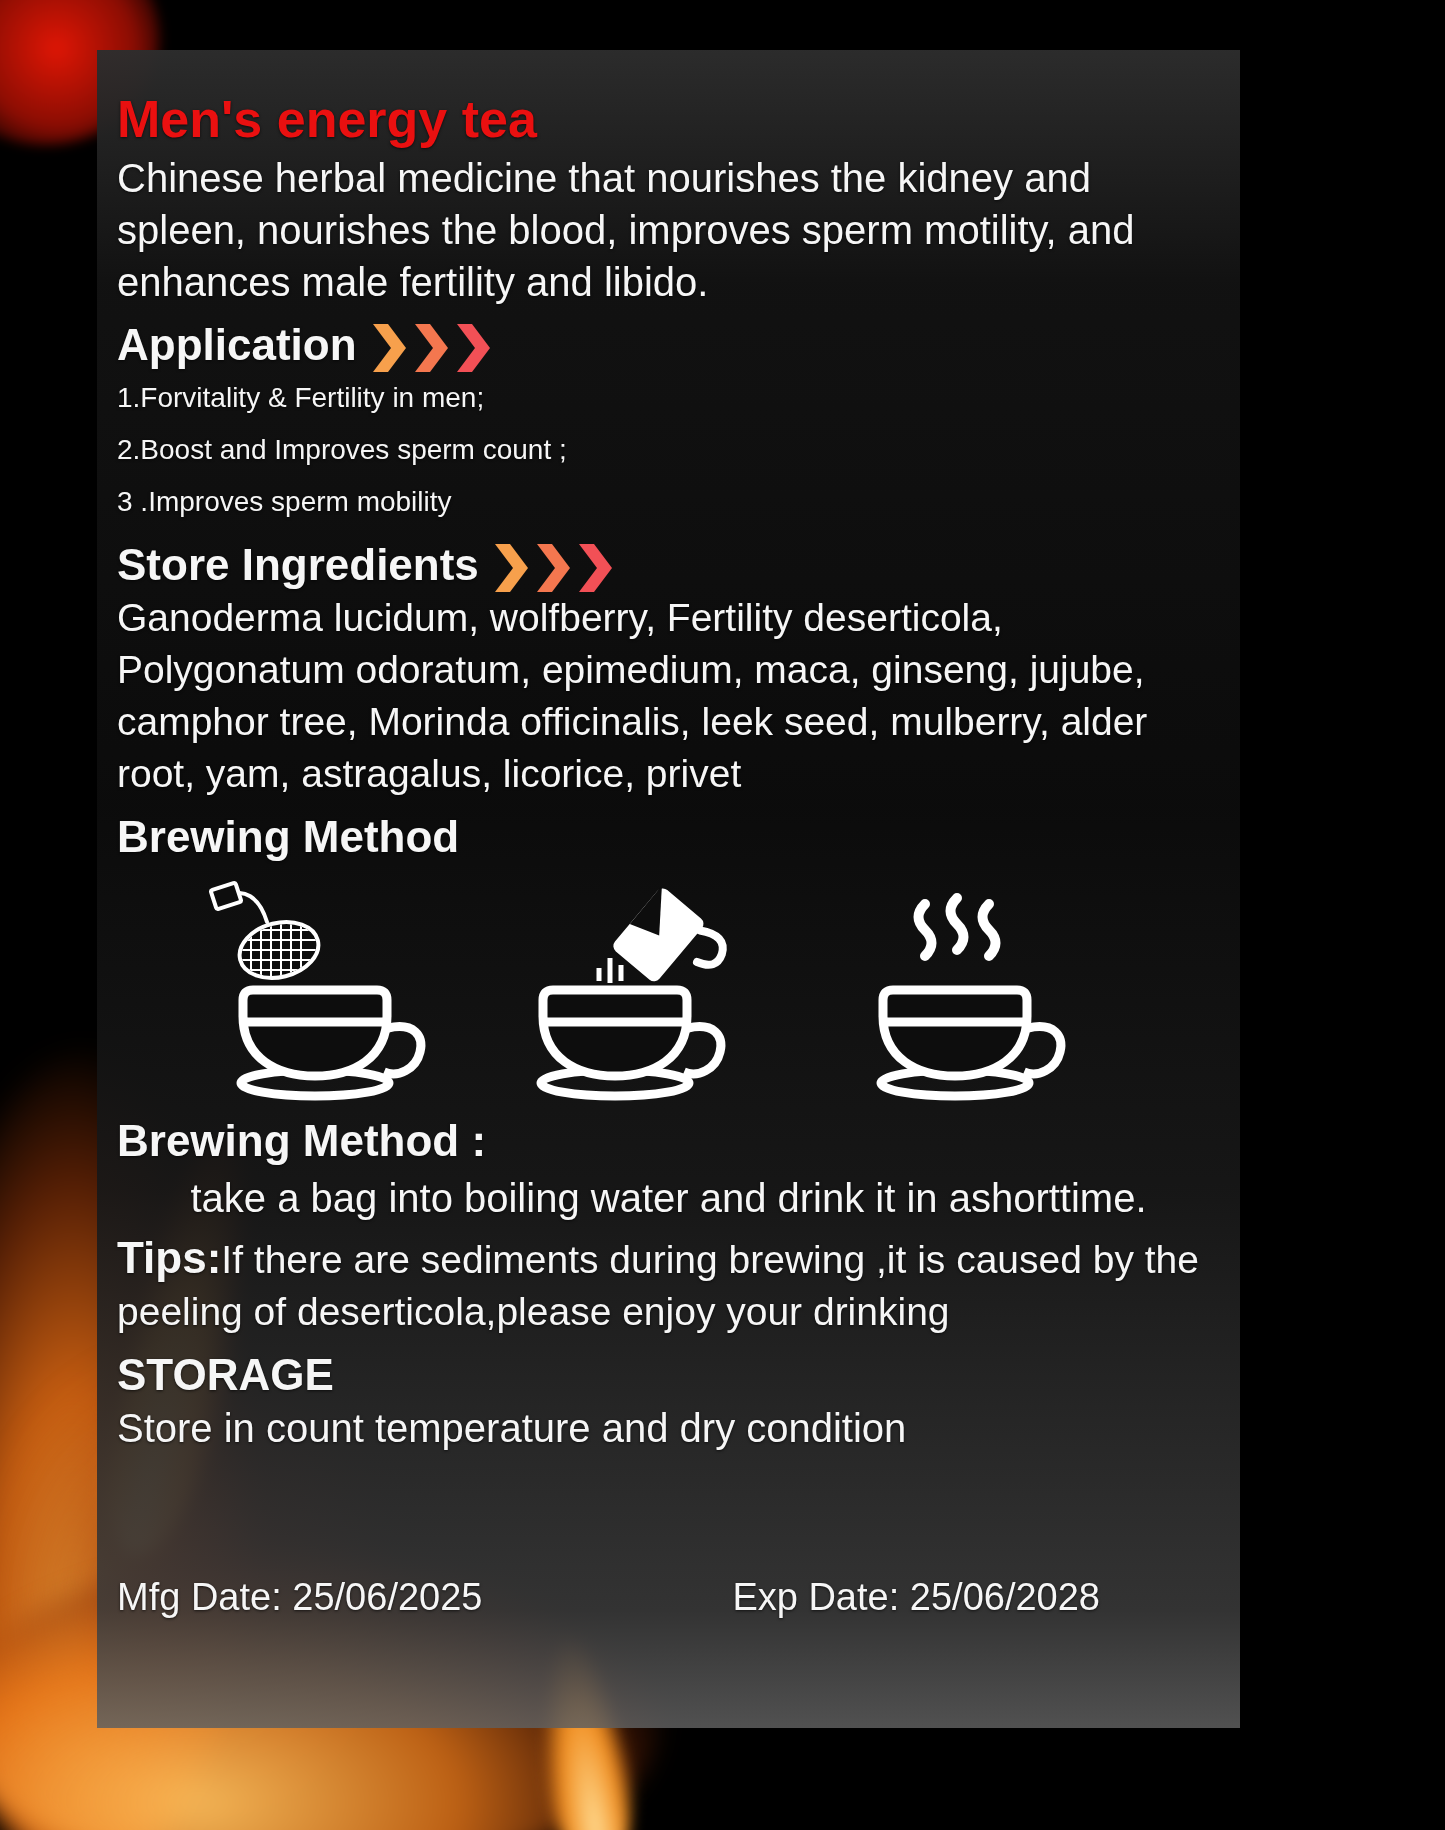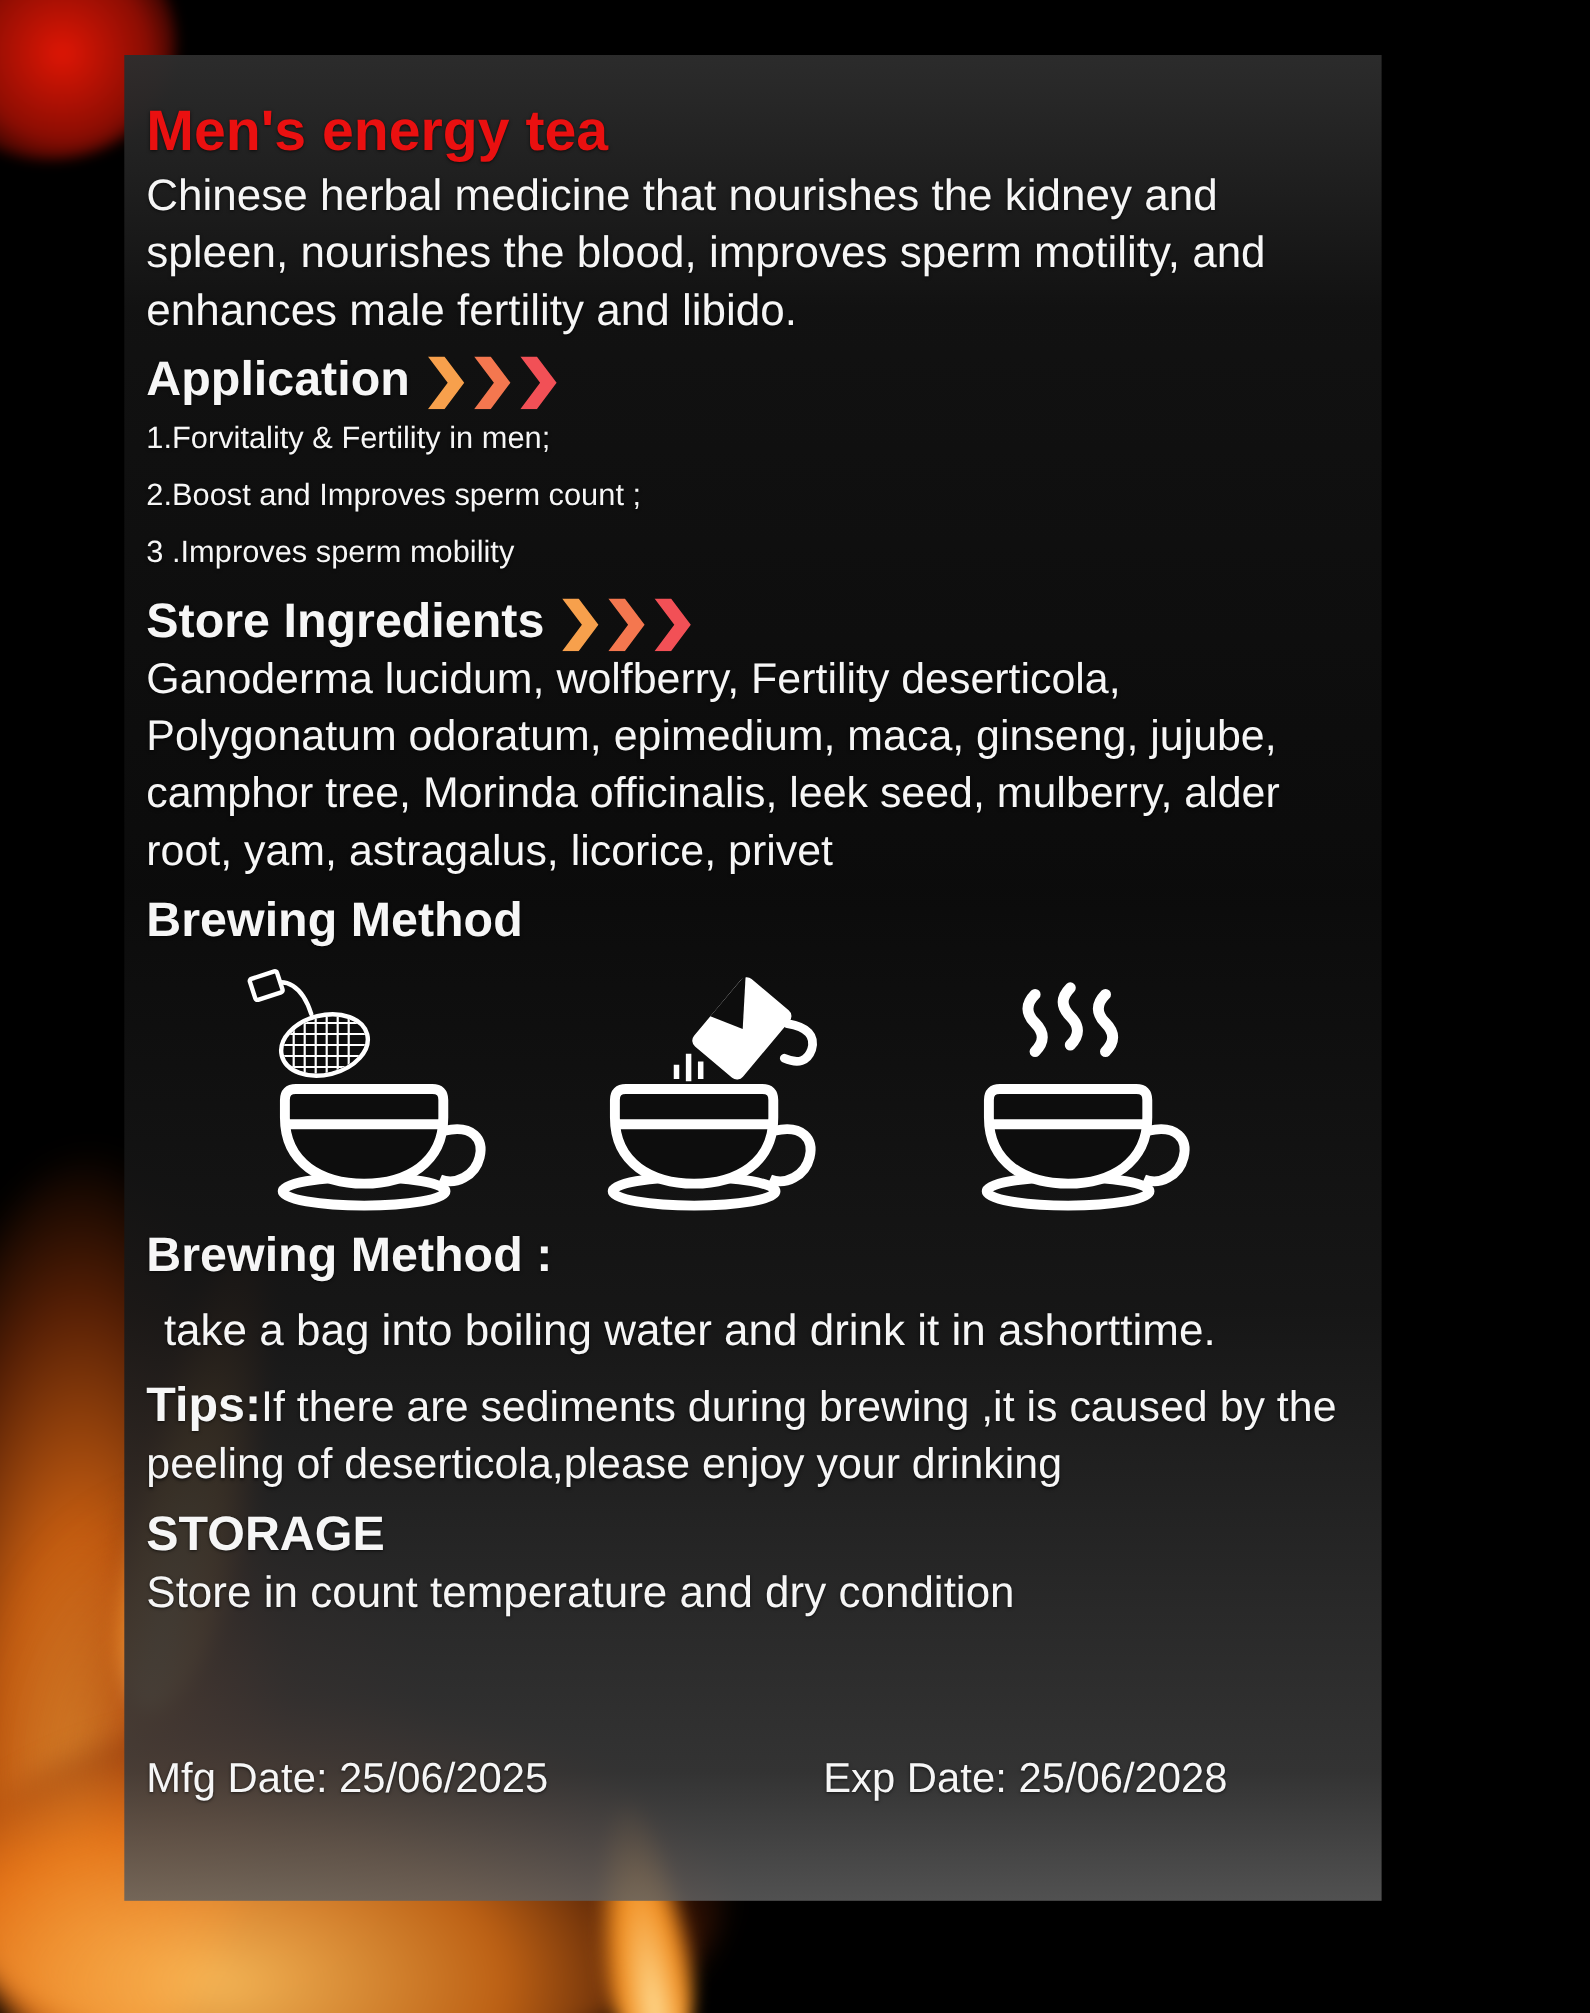--- a/index.html
+++ b/index.html
@@ -16,42 +16,42 @@
   .blob.tongue{left:118px;top:1130px;width:120px;height:430px;filter:blur(8px);transform:rotate(12deg);
     background:radial-gradient(ellipse at 50% 85%, #ffcf7b 0%, #f79a2e 40%, rgba(150,60,10,.5) 65%, rgba(0,0,0,0) 75%);}
   .blob.ember{left:-30px;top:1340px;width:430px;height:530px;filter:blur(18px);
     background:radial-gradient(ellipse, rgba(140,35,5,.55), rgba(0,0,0,0) 70%);}
   .blob.bottom-cluster{left:-50px;top:1555px;width:710px;height:330px;filter:blur(12px);
     background:radial-gradient(ellipse at 35% 75%, rgba(255,190,90,.95) 0%, rgba(235,120,25,.8) 40%, rgba(120,40,6,.5) 65%, rgba(0,0,0,0) 78%);}
   .blob.wisp{left:540px;top:1635px;width:90px;height:240px;filter:blur(7px);transform:rotate(-8deg);
     background:radial-gradient(ellipse at 50% 80%, #ffd98e 0%, #f08c1f 45%, rgba(0,0,0,0) 72%);}
 
   
-  .card{position:absolute;left:113px;top:50px;width:1143px;height:1678px;z-index:1;
+  .card{position:absolute;left:97px;top:50px;width:1143px;height:1678px;z-index:1;
     box-sizing:border-box;padding:40px 20px 0 20px;
     background:linear-gradient(180deg,
       rgba(45,45,45,.97) 0%, rgba(18,18,18,.97) 14%,
       rgba(12,12,12,.95) 45%, rgba(24,24,24,.93) 68%,
       rgba(58,58,58,.88) 93%, rgba(95,95,95,.85) 100%);
     color:#f6f6f6; text-shadow:0 1px 3px rgba(0,0,0,.65);}
 
   .title{font-size:52px;line-height:58px;font-weight:bold;color:#ea1010;margin:0;}
   .body-text{font-size:40px;line-height:52px;margin:4px 0 0 0;}
   .h2{font-size:44px;line-height:54px;font-weight:bold;margin:10px 0 0 0;display:flex;align-items:center;}
   .list-line{font-size:28px;line-height:52px;margin:0;}
   .ingredients{font-size:39px;line-height:52px;margin:0;}
   .chevrons{display:inline-flex;margin-left:16px;transform:translateY(3px);}
   .chevrons svg{display:block;}
 
   .icons-row{position:relative;height:230px;margin-top:16px;}
   .icons-row .icon{position:absolute;top:0;}
   .icon-1{left:90px;} .icon-2{left:390px;} .icon-3{left:730px;}
 
   .sub-h{font-size:44px;line-height:54px;font-weight:bold;margin:4px 0 0 0;}
-  .instruction{font-size:40px;line-height:52px;margin:16px;}
+  .instruction{font-size:40px;line-height:52px;margin:4px;text-align:center;}
   .tips{font-size:39px;line-height:52px;margin:8px 0 0 0;}
   .tips b{font-size:44px;}
   .storage-h{font-size:44px;line-height:54px;font-weight:bold;margin:10px 0 0 0;}
   .storage-t{font-size:40px;line-height:52px;margin:0;}
   .dates{display:flex;justify-content:space-between;margin-top:120px;padding-right:120px;
          font-size:38px;line-height:46px;}
 </style>
 </head>
 <body>
 

